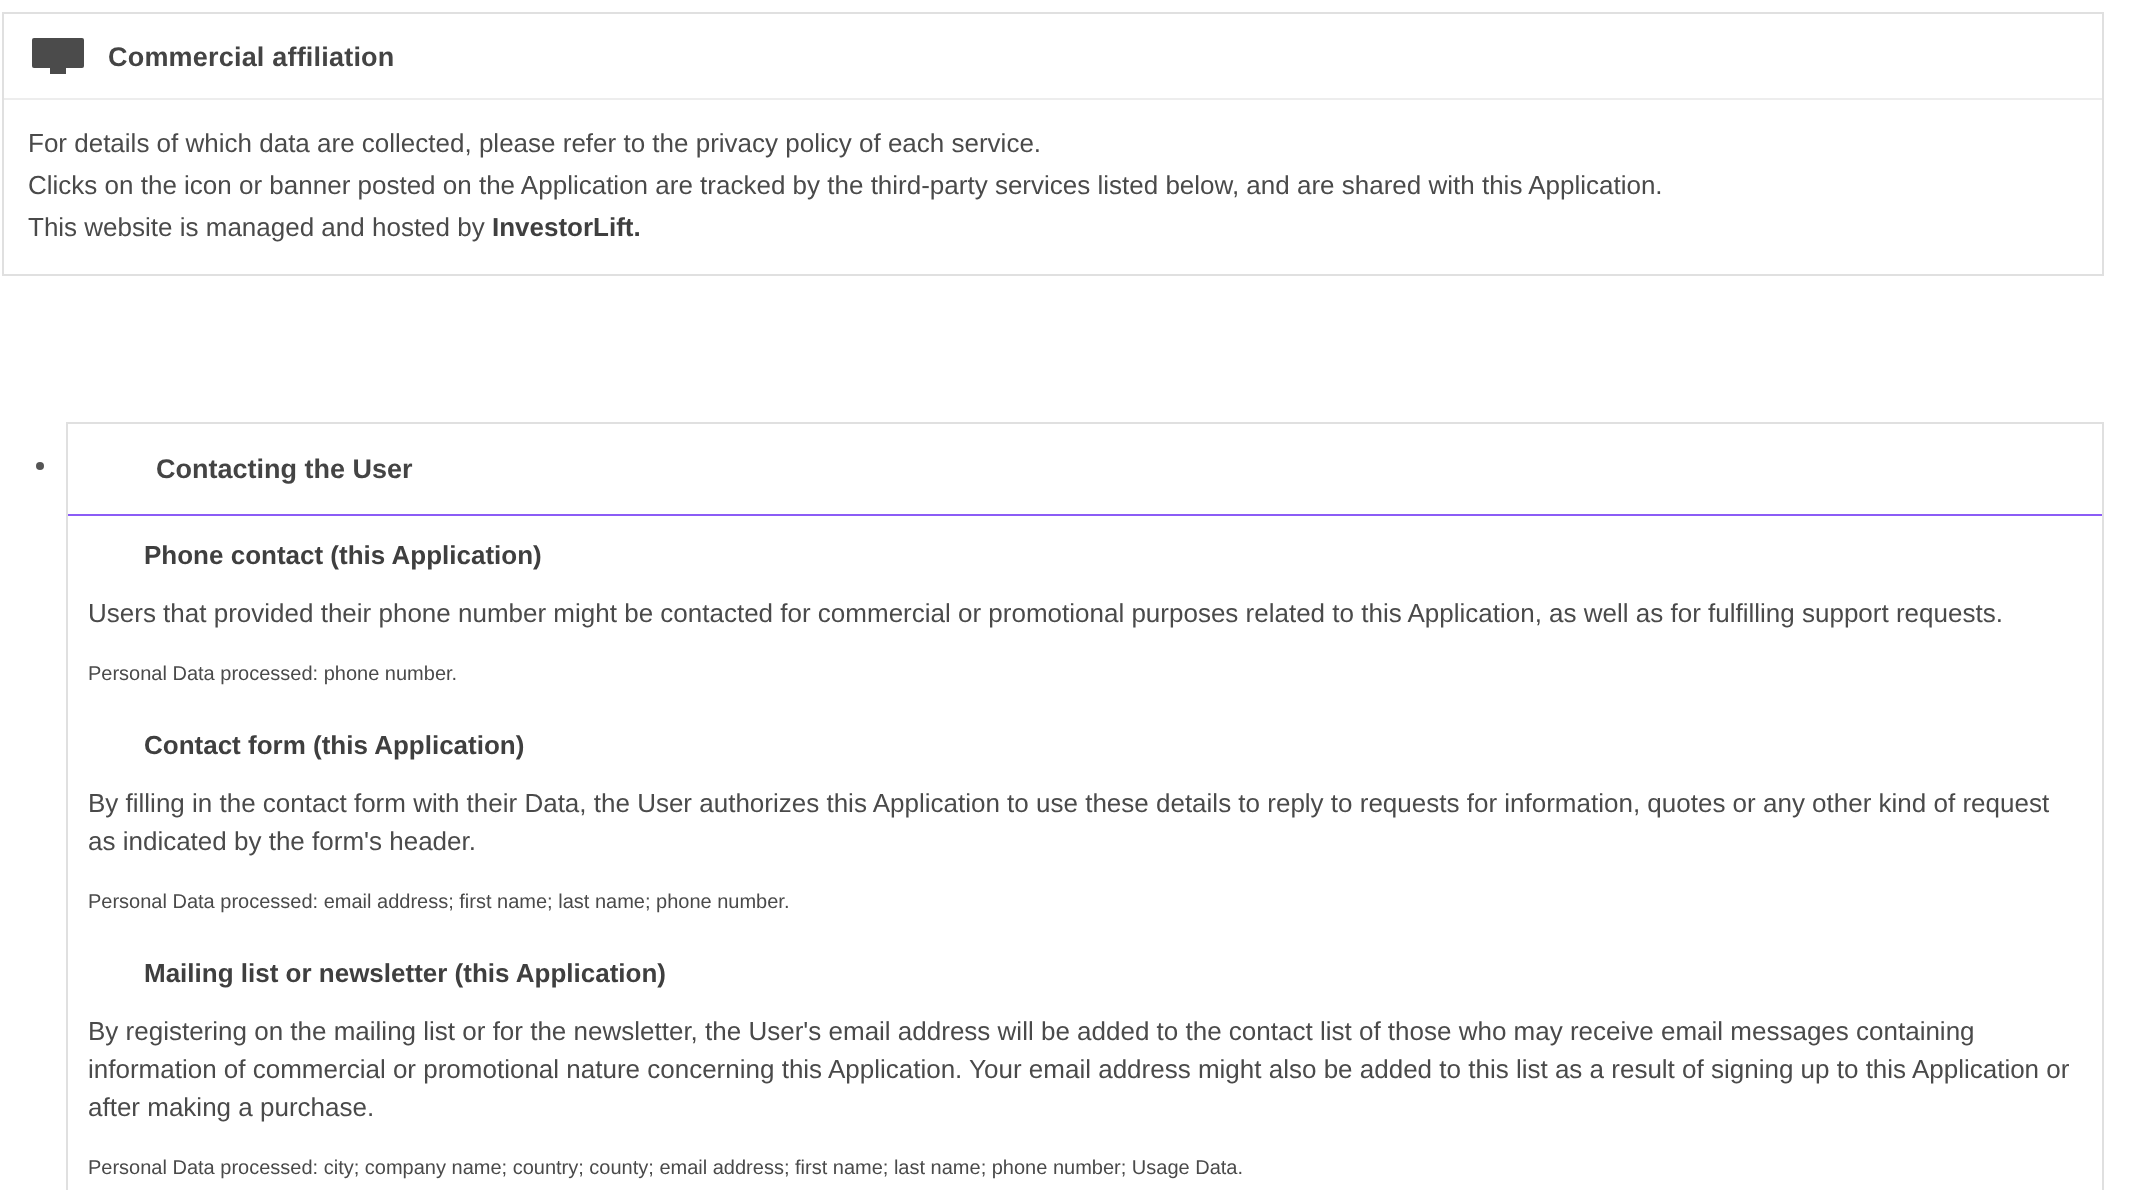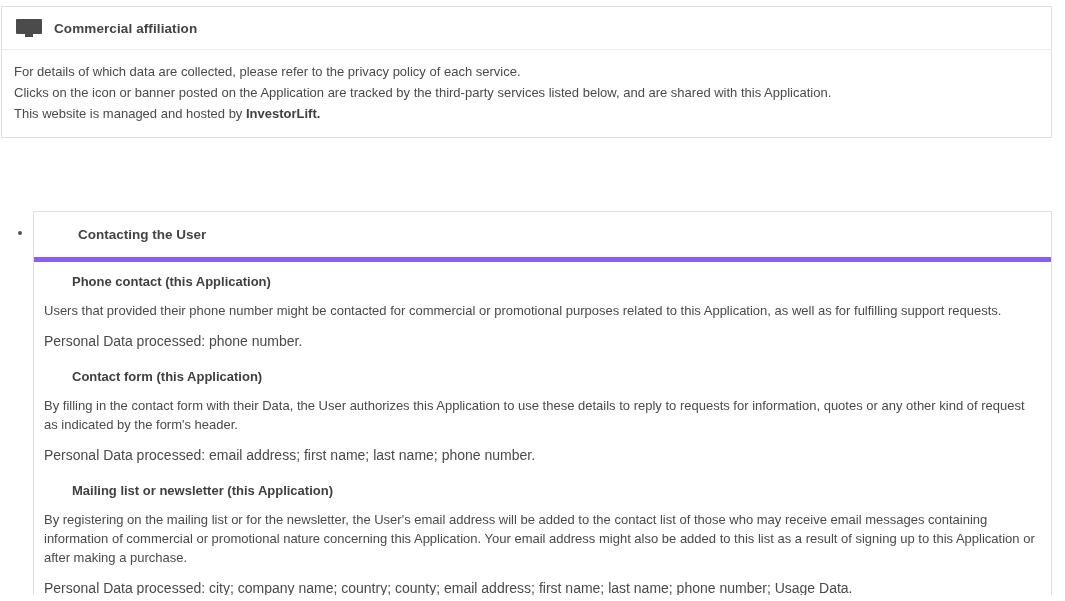--- a/index.html
+++ b/index.html
@@ -100,21 +100,21 @@
     position: absolute;
     left: 18px;
     top: 231px;
     width: 4px;
     height: 4px;
     border-radius: 50%;
     background: #555555;
   }
   .contact-header {
     padding: 15px 14px 15px 44px;
-    border-bottom: 5px solid #8b5cf6;
+    border-bottom: 1px solid #8b5cf6;
     font-size: 13.5px;
     font-weight: bold;
     color: #444444;
   }
   .contact-body {
     padding: 12px 12px 16px 10px;
   }
   .subsection {
     margin-bottom: 18px;
   }
@@ -128,21 +128,21 @@
     margin: 0 0 12px 0;
     padding-left: 28px;
   }
   .sub-text {
     font-size: 13px;
     line-height: 19px;
     color: #4a4a4a;
     margin: 0 0 12px 0;
   }
   .sub-data {
-    font-size: 14px;
+    font-size: 10px;
     line-height: 19px;
     color: #4a4a4a;
     margin: 0;
   }
 </style>
 </head>
 <body>
 
 <div class="page">
 

